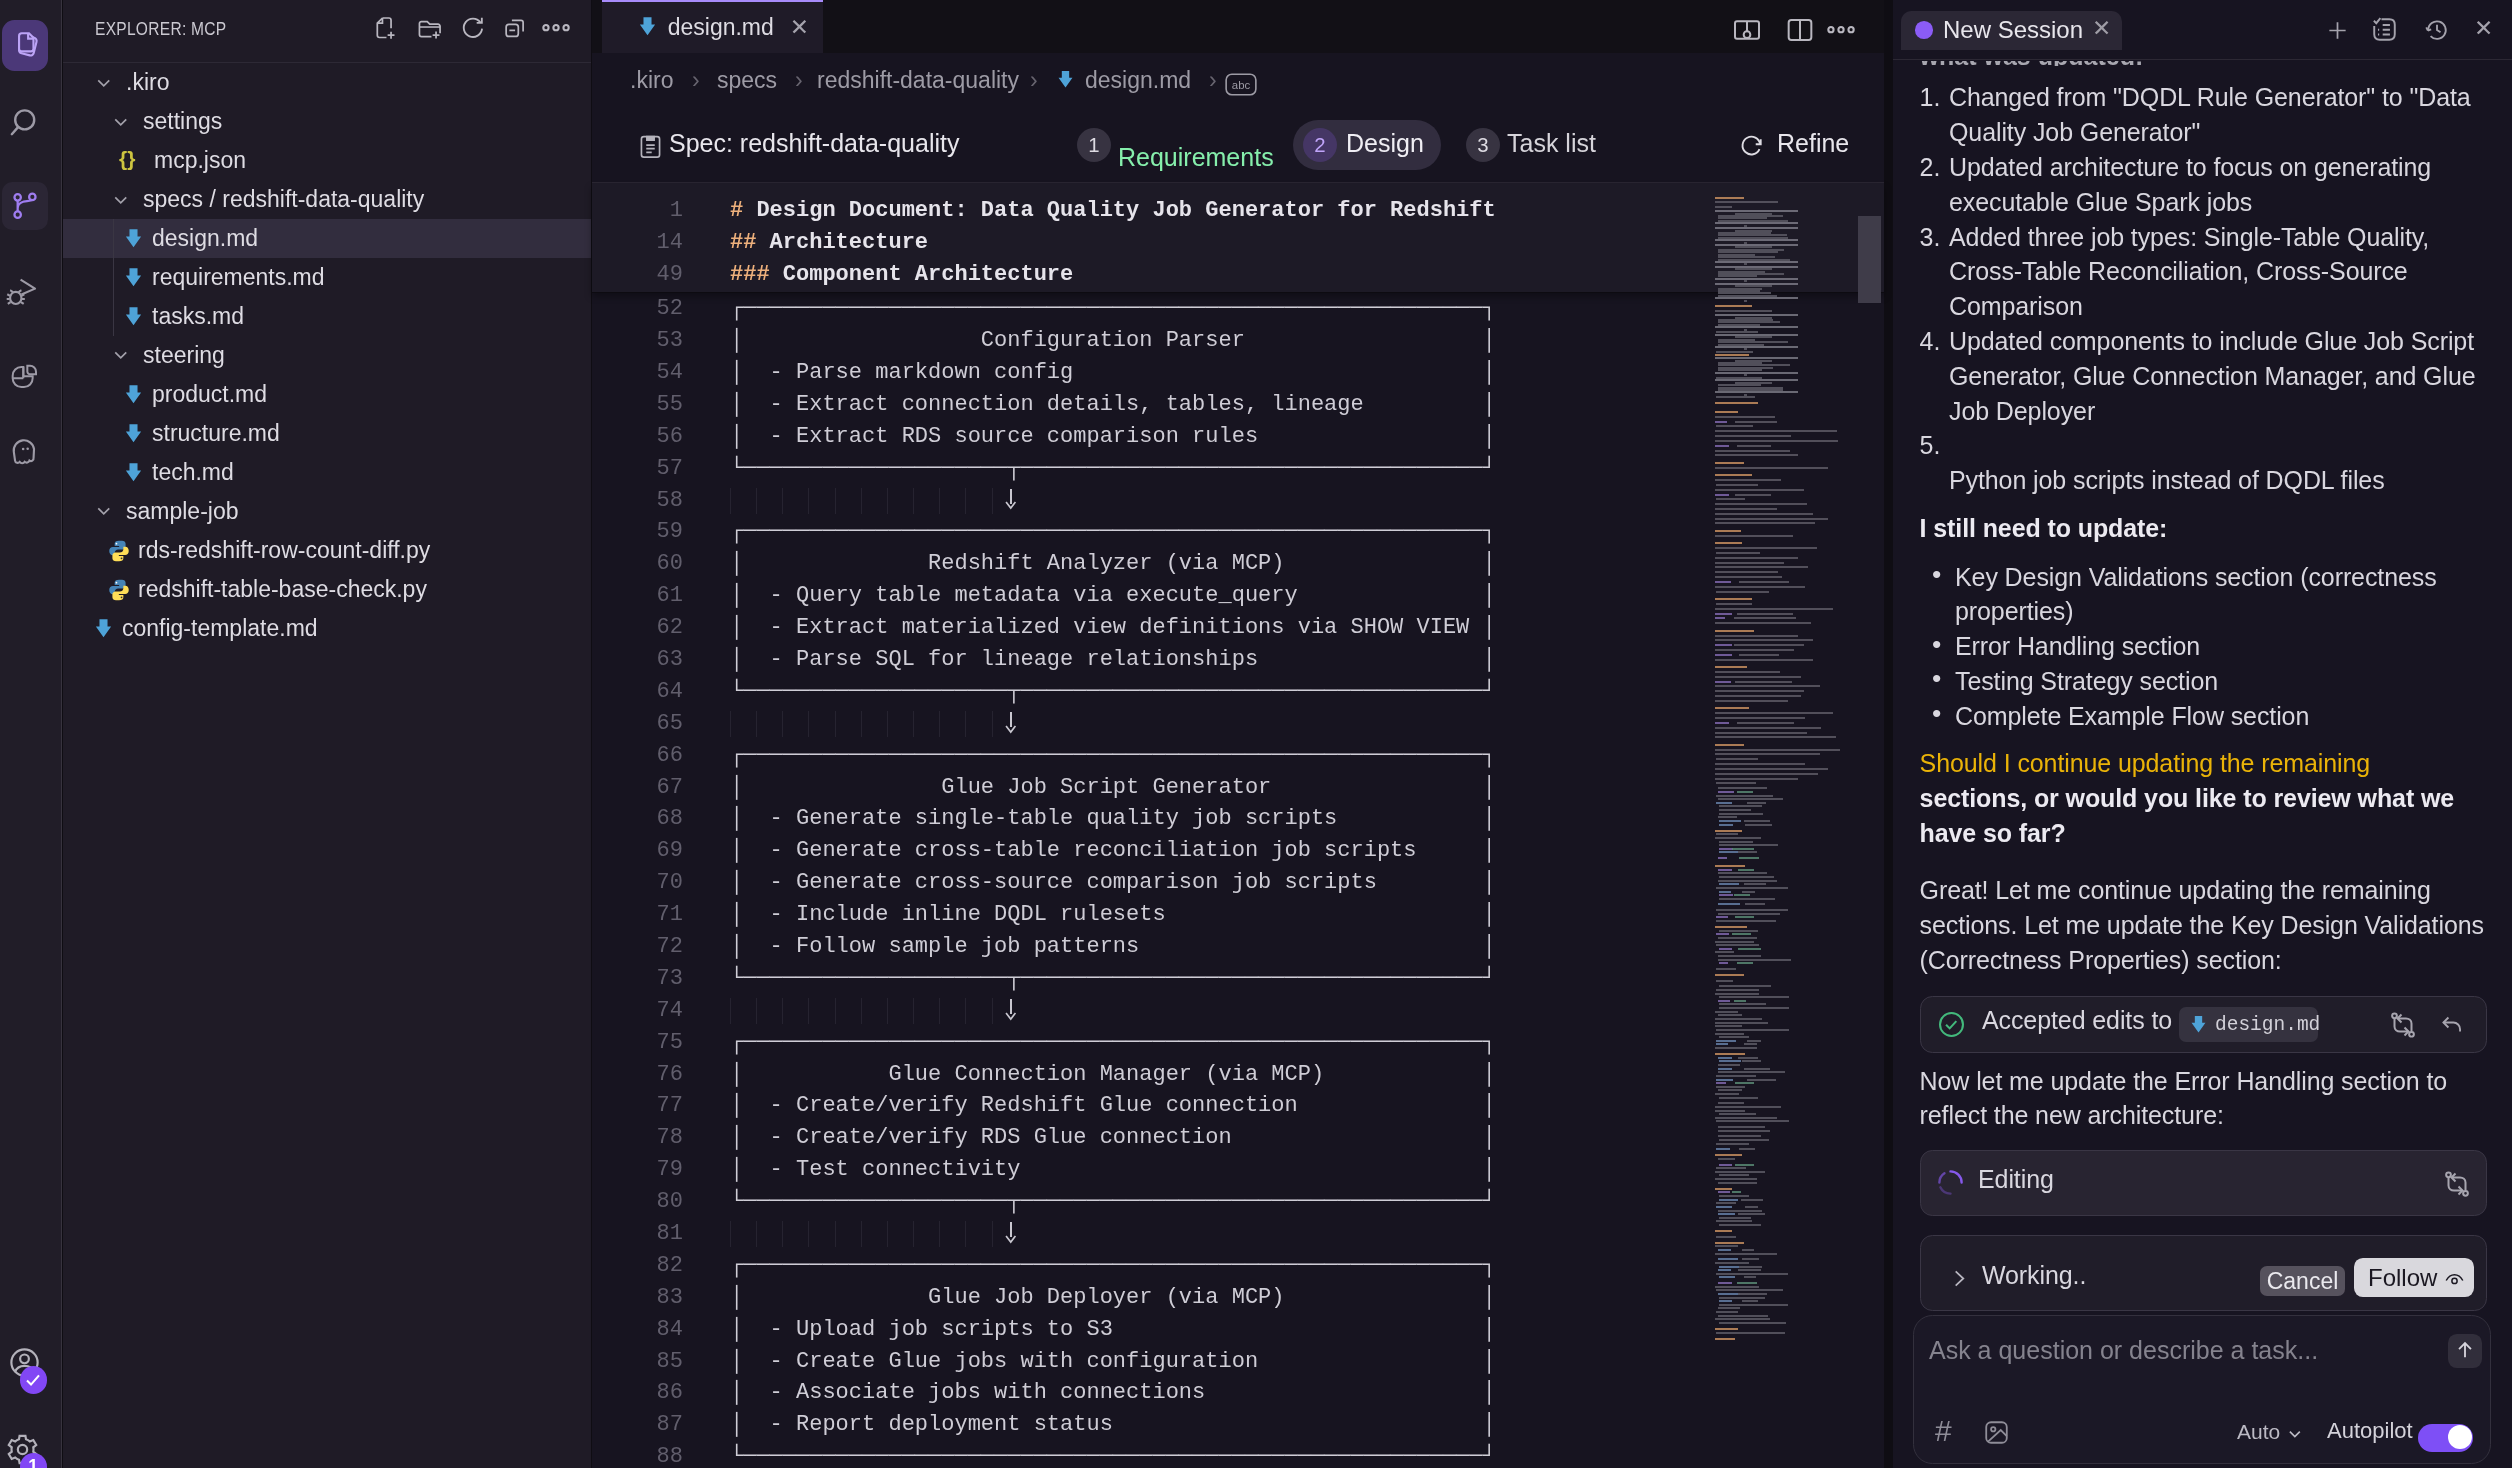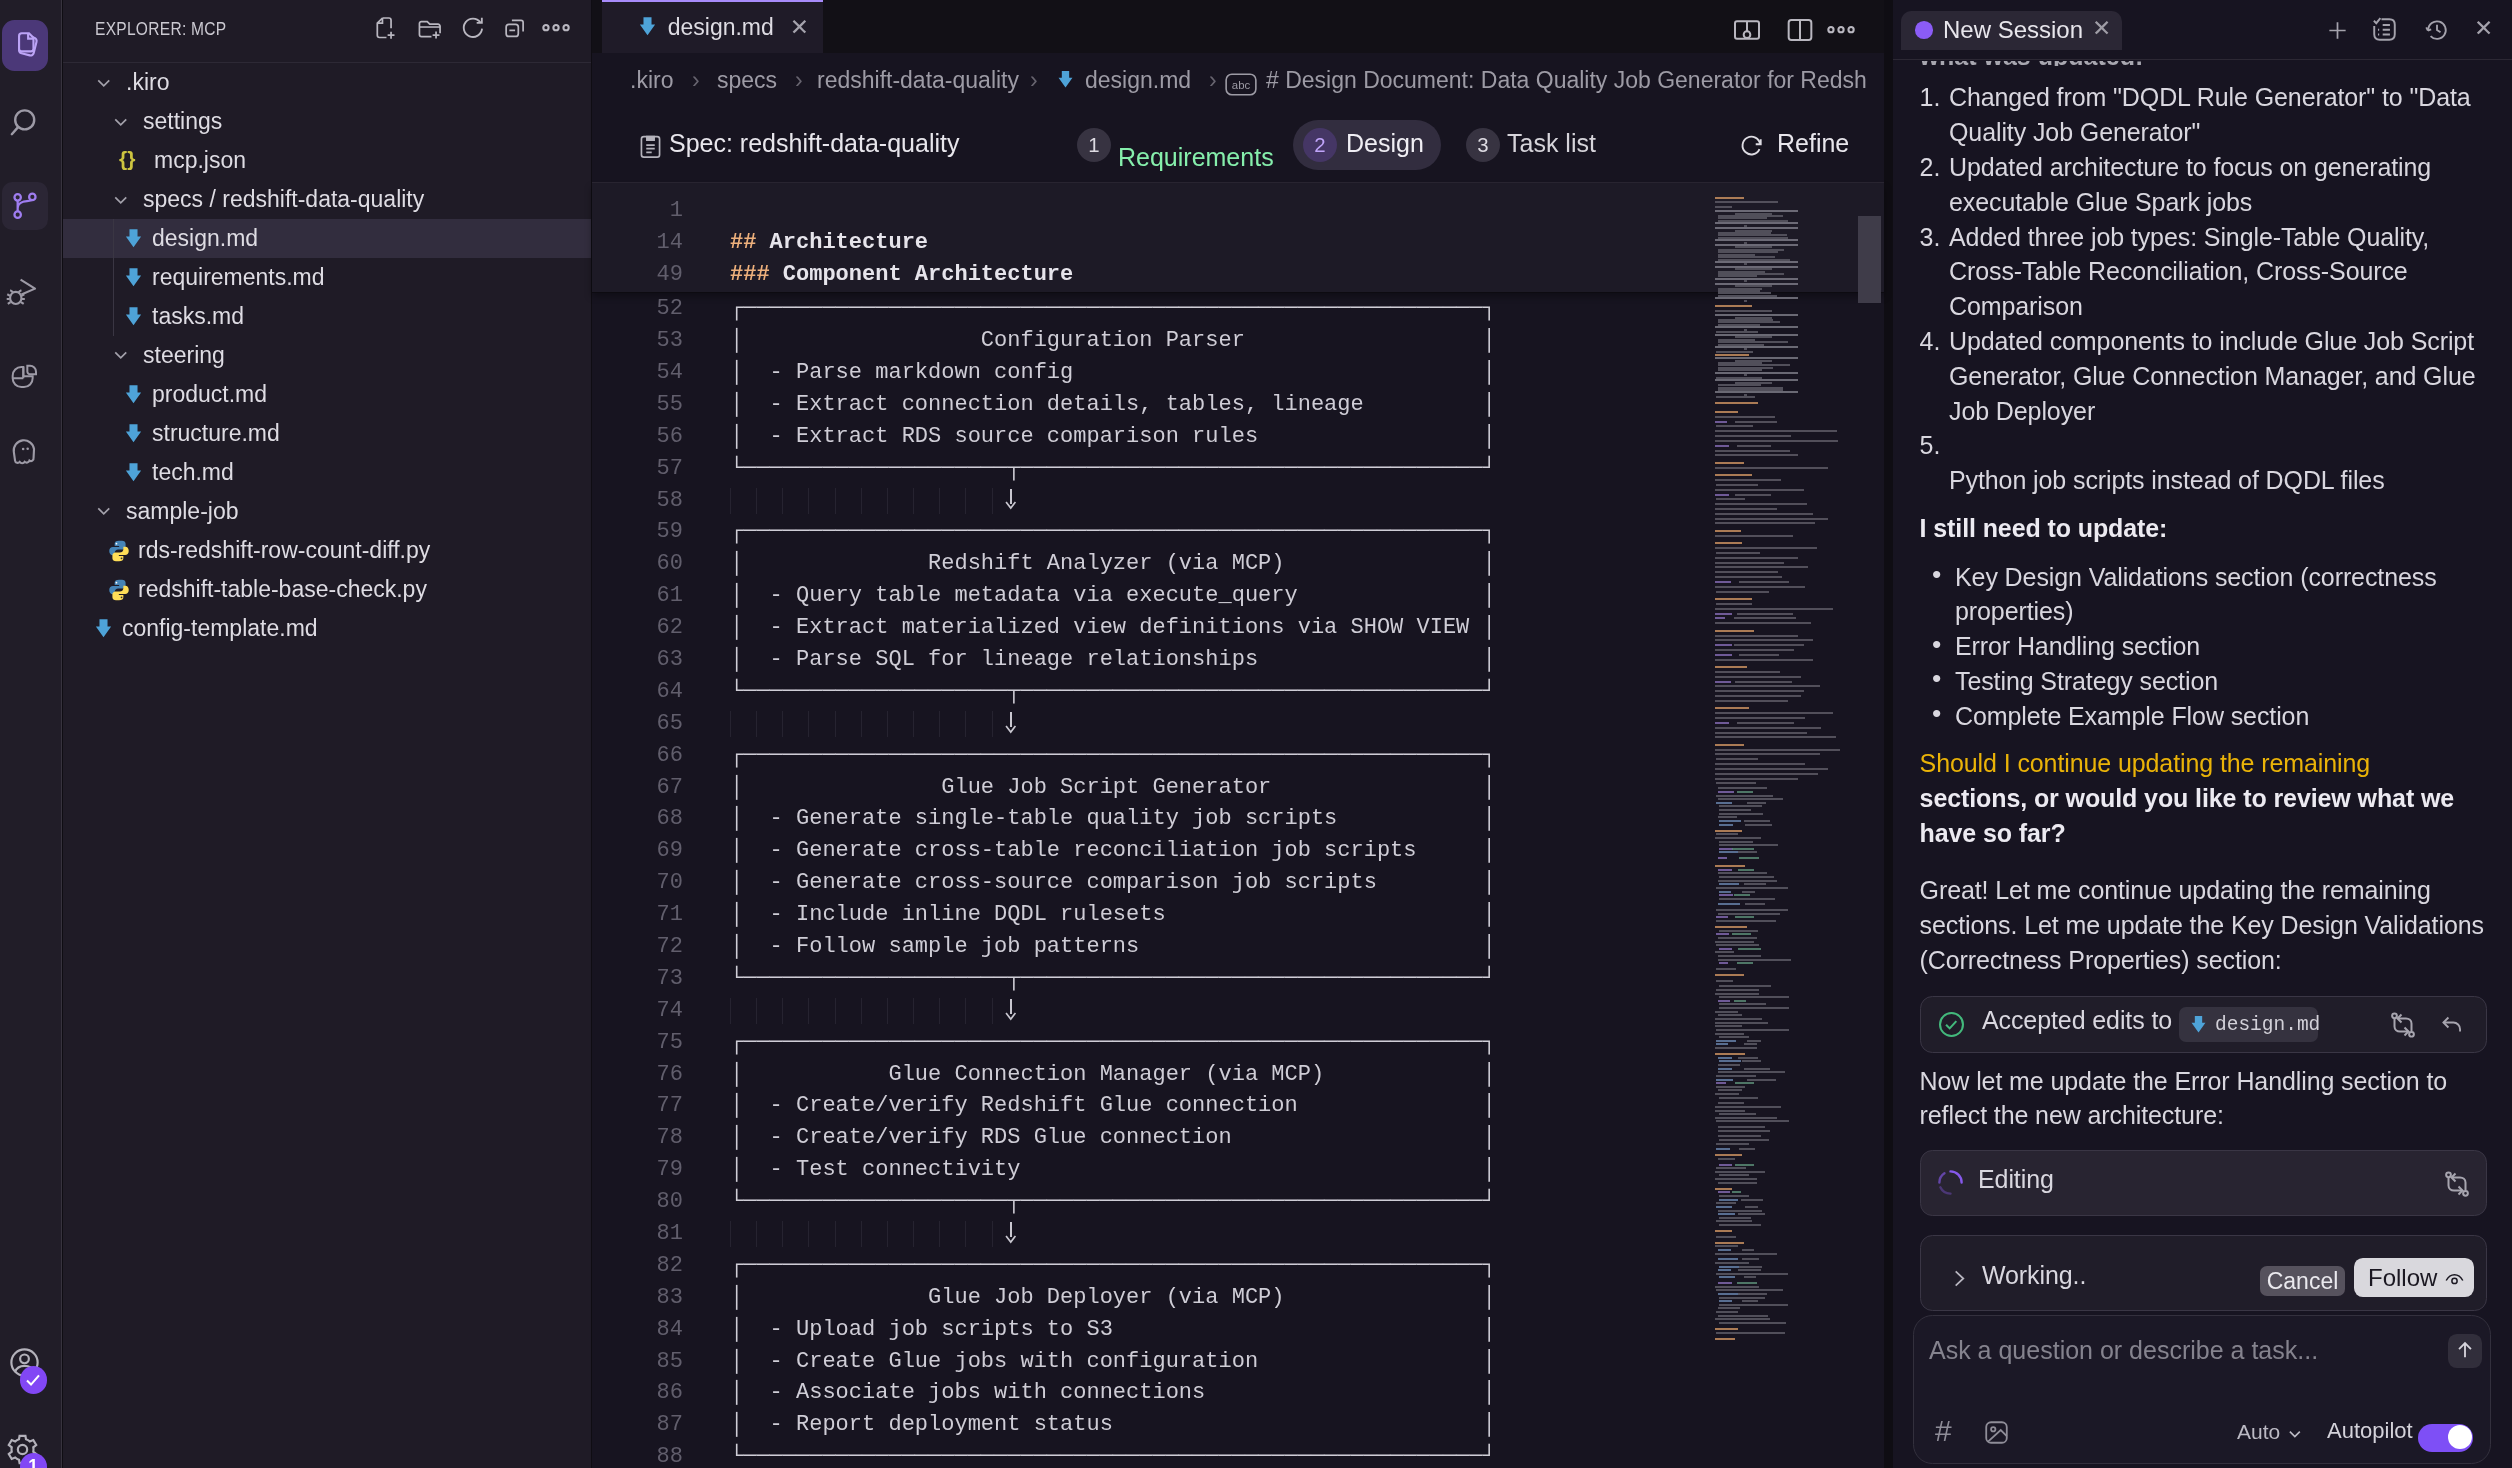--- a/index.html
+++ b/index.html
@@ -214,21 +214,20 @@
     <span class="abs" style="left:438px;top:14px;color:#67646f">›</span>
     <svg class="abs" style="left:463px;top:16px" width="21" height="21" viewBox="0 0 16 16">
         <path d="M5.2 1.5h5.6v5.1l2.5-.01L8 14 2.7 6.6l2.5.01z" fill="#4ea3d8"></path>
       </svg>
     <span class="abs" style="left:493px;top:14px">design.md</span>
     <span class="abs" style="left:617px;top:14px;color:#67646f">›</span>
     <svg class="abs" style="left:633px;top:19.5px;font-size:26px" width="32" height="23" viewBox="0 0 28 20" fill="none" stroke="#9d9ba5" stroke-width="1.4">
         <rect x="1" y="1" width="26" height="18" rx="5"></rect>
         <text x="14" y="14" font-size="10" fill="#9d9ba5" stroke="none" text-anchor="middle" font-family="Liberation Sans">abc</text>
       </svg>
-    <span class="abs" style="left:674px;top:14px"># Design Document: Data Quality Job Generator for Redsh</span>
   </div>
   <div id="specbar">
     <svg class="abs" style="left:46px;top:25px" width="25" height="26.6" viewBox="0 0 20 22" fill="none" stroke="#b5b3bc" stroke-width="1.4">
       <rect x="2.5" y="3" width="15" height="17" rx="2"></rect>
         <path d="M7 3h6v3H7z" fill="#b5b3bc"></path>
         <path d="M6.5 10h7M6.5 13h7M6.5 16h4.5"></path>
     </svg>
     <span class="abs" style="left:77px;top:21px;font-size:25px;color:#e8e6ec;font-weight:400">Spec: redshift-data-quality</span>
     <div class="abs" style="left:485px;top:20.4px;width:34px;height:34px;border-radius:50%;background:#373341;color:#dddbe2;font-size:20.4px;text-align:center;line-height:34px">1</div>
     <span class="abs" style="left:526px;top:35px;font-size:25px;color:#86efac">Requirements</span>
@@ -240,20 +239,21 @@
     <svg class="abs" style="left:1146px;top:24px" width="26.6" height="26.6" viewBox="0 0 24 24" fill="none" stroke="#dddbe2" stroke-width="1.7">
       <path d="M20 11a8 8 0 1 0-.6 4.5"></path>
         <path d="M20.5 6.5V11H16"></path>
     </svg>
     <span class="abs" style="left:1185px;top:21px;font-size:25px;color:#e8e6ec">Refine</span>
   </div>
 </div>
 
 <div id="sticky">
   <div class="sln" style="top:12.4px">1</div>
+  <div class="scl" style="top:12.4px"><span class="hh">#</span> Design Document: Data Quality Job Generator for Redshift</div>
   <div class="sln" style="top:44px">14</div>
   <div class="scl" style="top:44px"><span class="hh">##</span> Architecture</div>
   <div class="sln" style="top:76px">49</div>
   <div class="scl" style="top:76px"><span class="hh">###</span> Component Architecture</div>
 </div>
 <div id="codewrap" style="position:absolute;left:0;top:0">
 <div class="ln" style="top:293px">52</div>
     <div class="cl" style="top:293px">┌────────────────────────────────────────────────────────┐</div>
 <div class="ln" style="top:325px">53</div>
     <div class="cl" style="top:325px">│                  Configuration Parser                  │</div>

